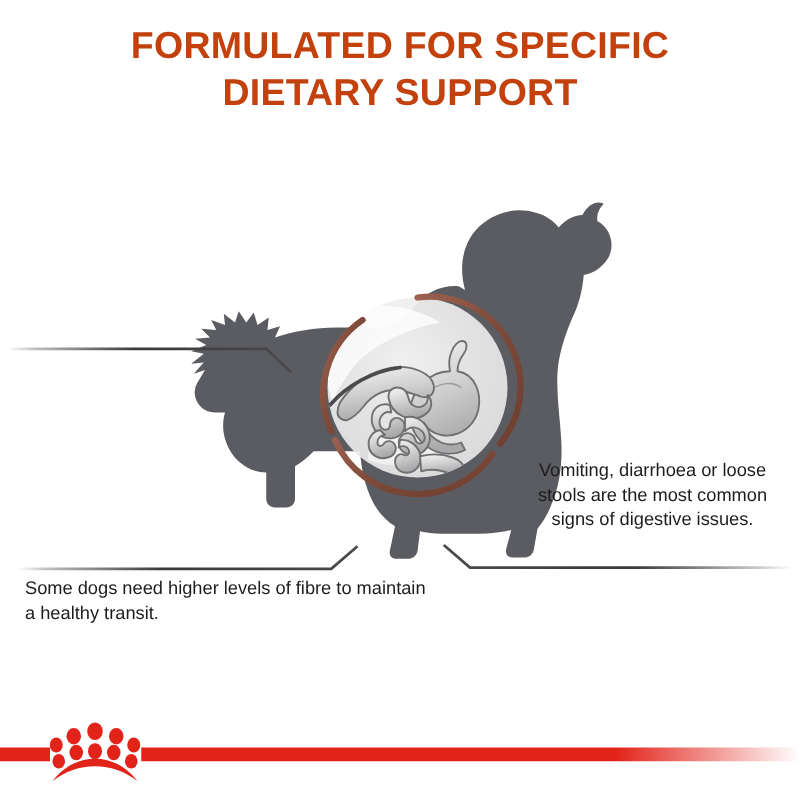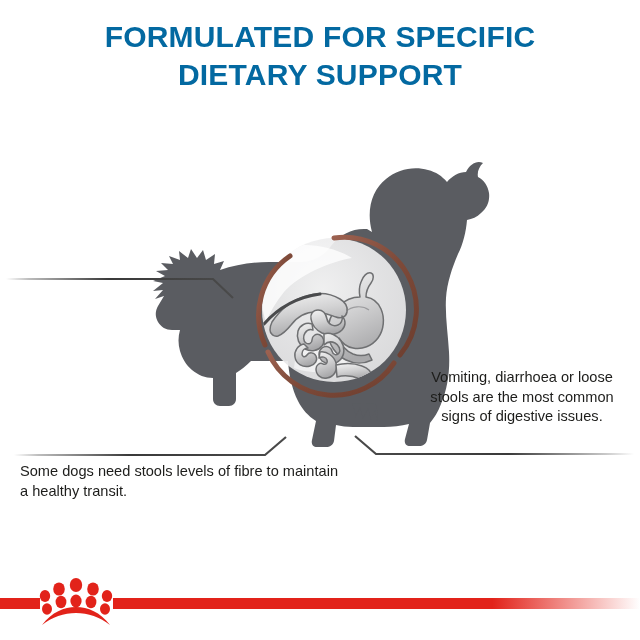--- a/index.html
+++ b/index.html
@@ -14,21 +14,21 @@
     width:640px;height:640px;
     background:#ffffff;
     overflow:hidden;
   }
 
   
   .title{
     position:absolute;
     left:0;right:0;top:18px;
     text-align:center;
-    color:#0369a1;
+    color:#c2410c;
     font-weight:bold;
     font-size:30px;
     line-height:38px;
     letter-spacing:0.2px;
     font-family:"Liberation Sans", sans-serif;
   }
   .title .ln{display:block;}
 
   
   #art{position:absolute;left:0;top:0;width:640px;height:640px;}
@@ -294,21 +294,21 @@
 
       <path d="M 14 455 L 265 455 L 286 437" fill="none" stroke="url(#fadeL2)" stroke-width="2.2"></path>
 
       <path d="M 355 436 L 376 454 L 634 454" fill="none" stroke="url(#fadeR)" stroke-width="2.2"></path>
     </g>
   </svg>
 
 
   <div class="callout" id="co-right">Vomiting, diarrhoea or loose stools are the most common signs of digestive issues.</div>
 
-  <div class="callout" id="co-bottom-left">Some dogs need stools levels of fibre to maintain a healthy transit.</div>
+  <div class="callout" id="co-bottom-left">Some dogs need higher levels of fibre to maintain a healthy transit.</div>
 
   <svg id="footer" viewBox="0 0 640 72">
     <defs>
       <linearGradient id="barFade" x1="0" y1="0" x2="1" y2="0">
         <stop offset="0" stop-color="#e2231a"></stop>
         <stop offset="0.72" stop-color="#e2231a"></stop>
         <stop offset="1" stop-color="#ffffff"></stop>
       </linearGradient>
     </defs>
 

